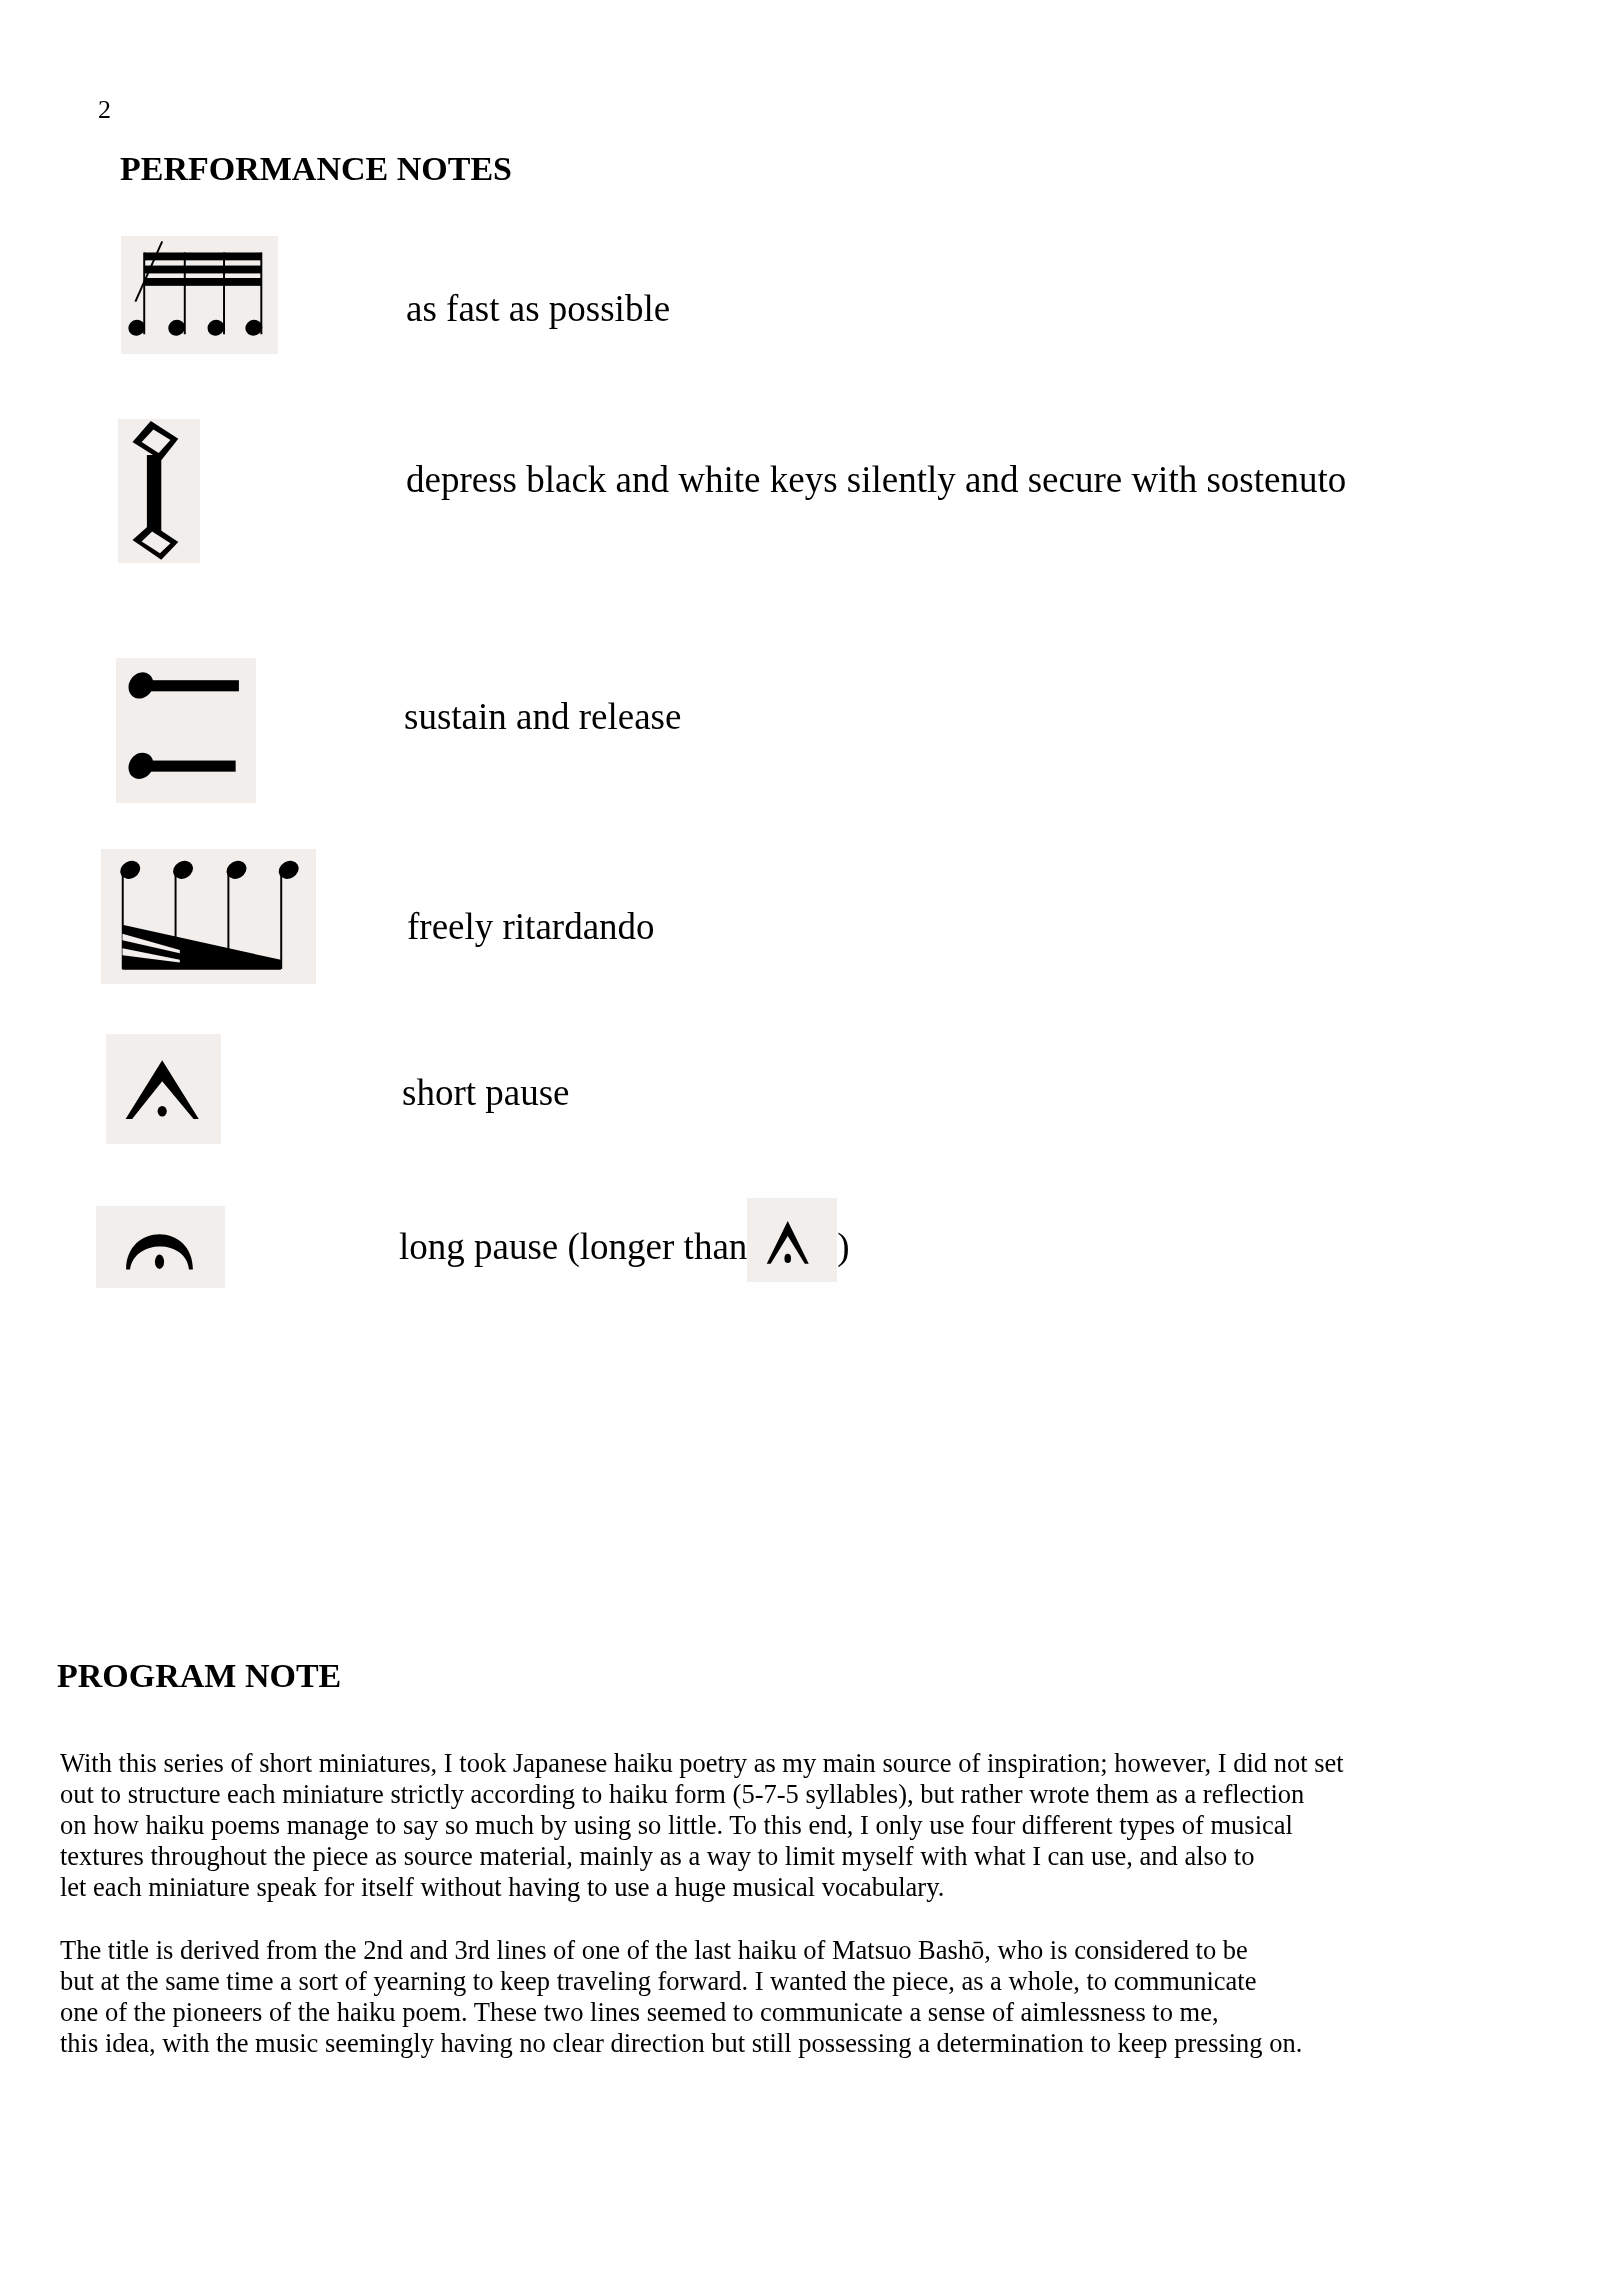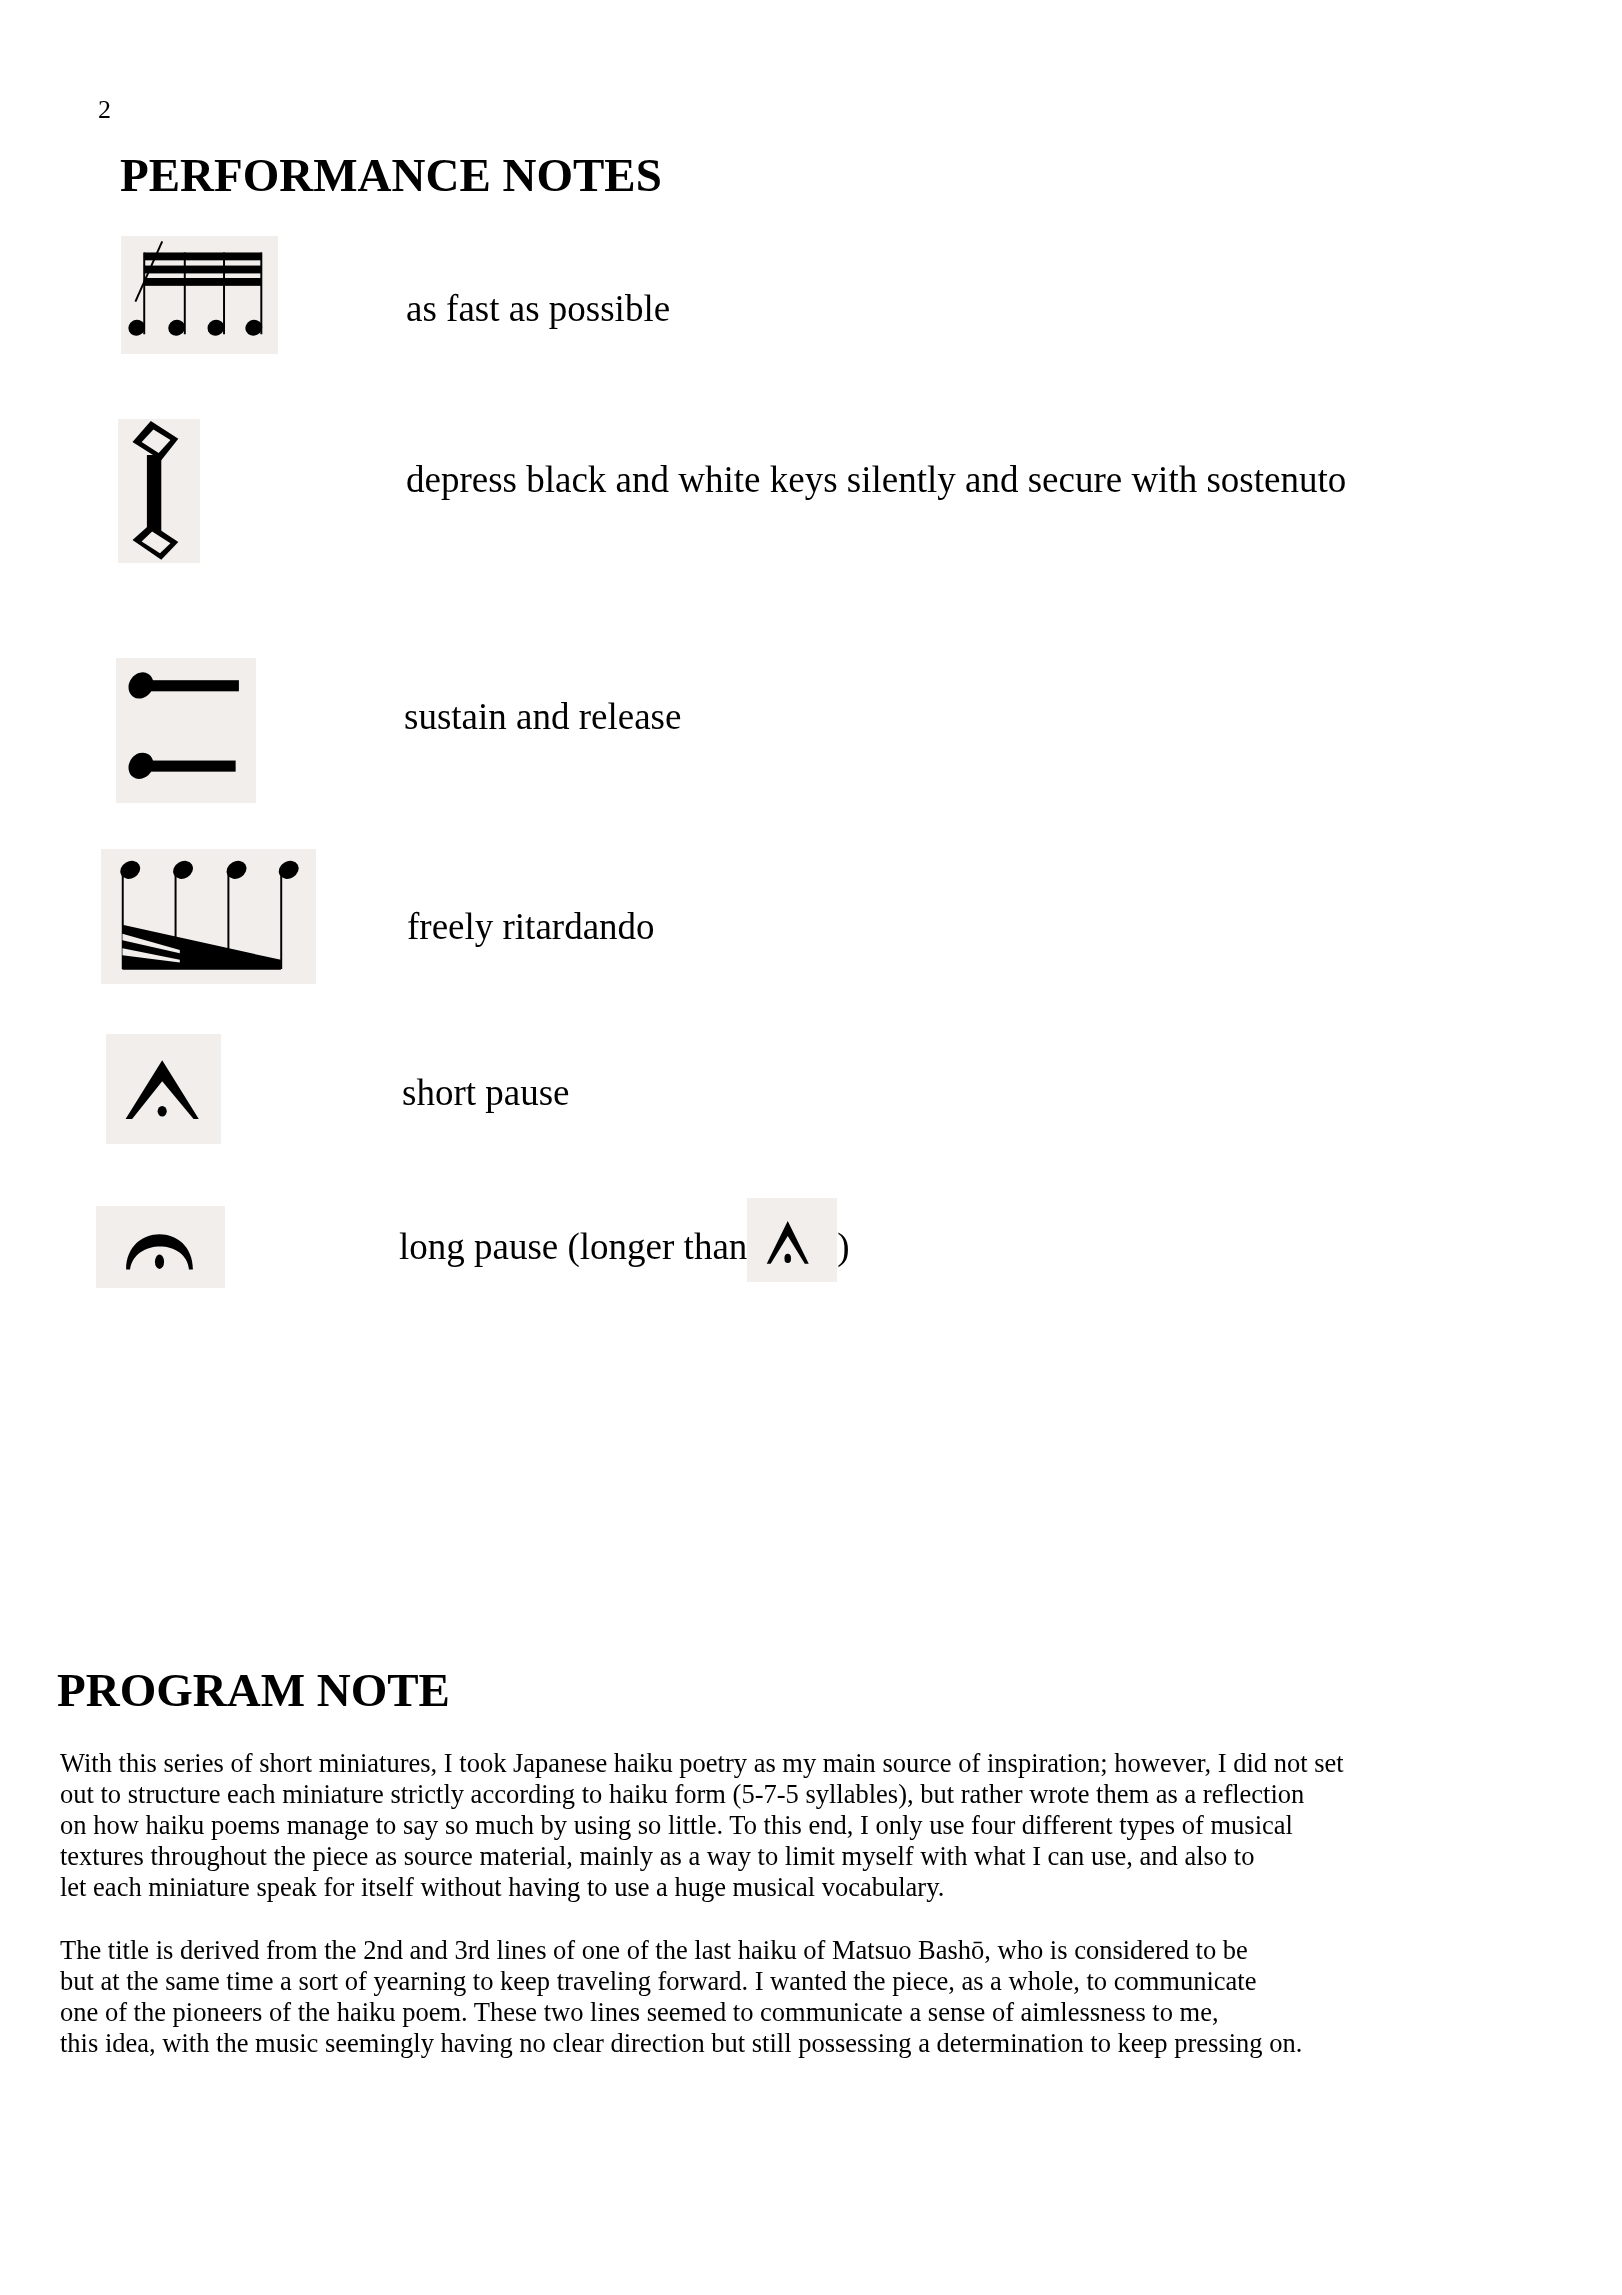--- a/index.html
+++ b/index.html
@@ -2,23 +2,23 @@
 <html style="font-size:10.5px"><head>
   <meta charset="utf-8">
   <style>
     html, body { margin: 0; padding: 0; background: #ffffff; }
     body {
       width: 1622px; height: 2295px; position: relative; overflow: hidden;
       font-family: "Liberation Serif", "DejaVu Serif", serif; color: #000;
     }
     .abs { position: absolute; }
     .page-number { left: 98px; top: 97px; font-size: 26px; line-height: 1; }
-    .heading { font-weight: bold; font-size: 47px; line-height: 1; letter-spacing: 0px; }
+    .heading { font-weight: bold; font-size: 34px; line-height: 1; letter-spacing: 0px; }
     .perf-heading { left: 120px; top: 152px; }
-    .prog-heading { left: 57px; top: 1659px; margin-top: 8px; }
+    .prog-heading { left: 57px; top: 1659px; }
     .note-text { font-size: 37px; line-height: 42px; white-space: nowrap; }
     .icon-box { background: #f1eeeb; }
     .icon-box svg { display: block; width: 100%; height: 100%; }
     .para { left: 60px; font-size: 26.5px; line-height: 31px; white-space: nowrap; }
     .para .line { display: block; }
     .inline-icon { display: inline-block; vertical-align: middle; }
   </style>
 </head>
 <body>
 

